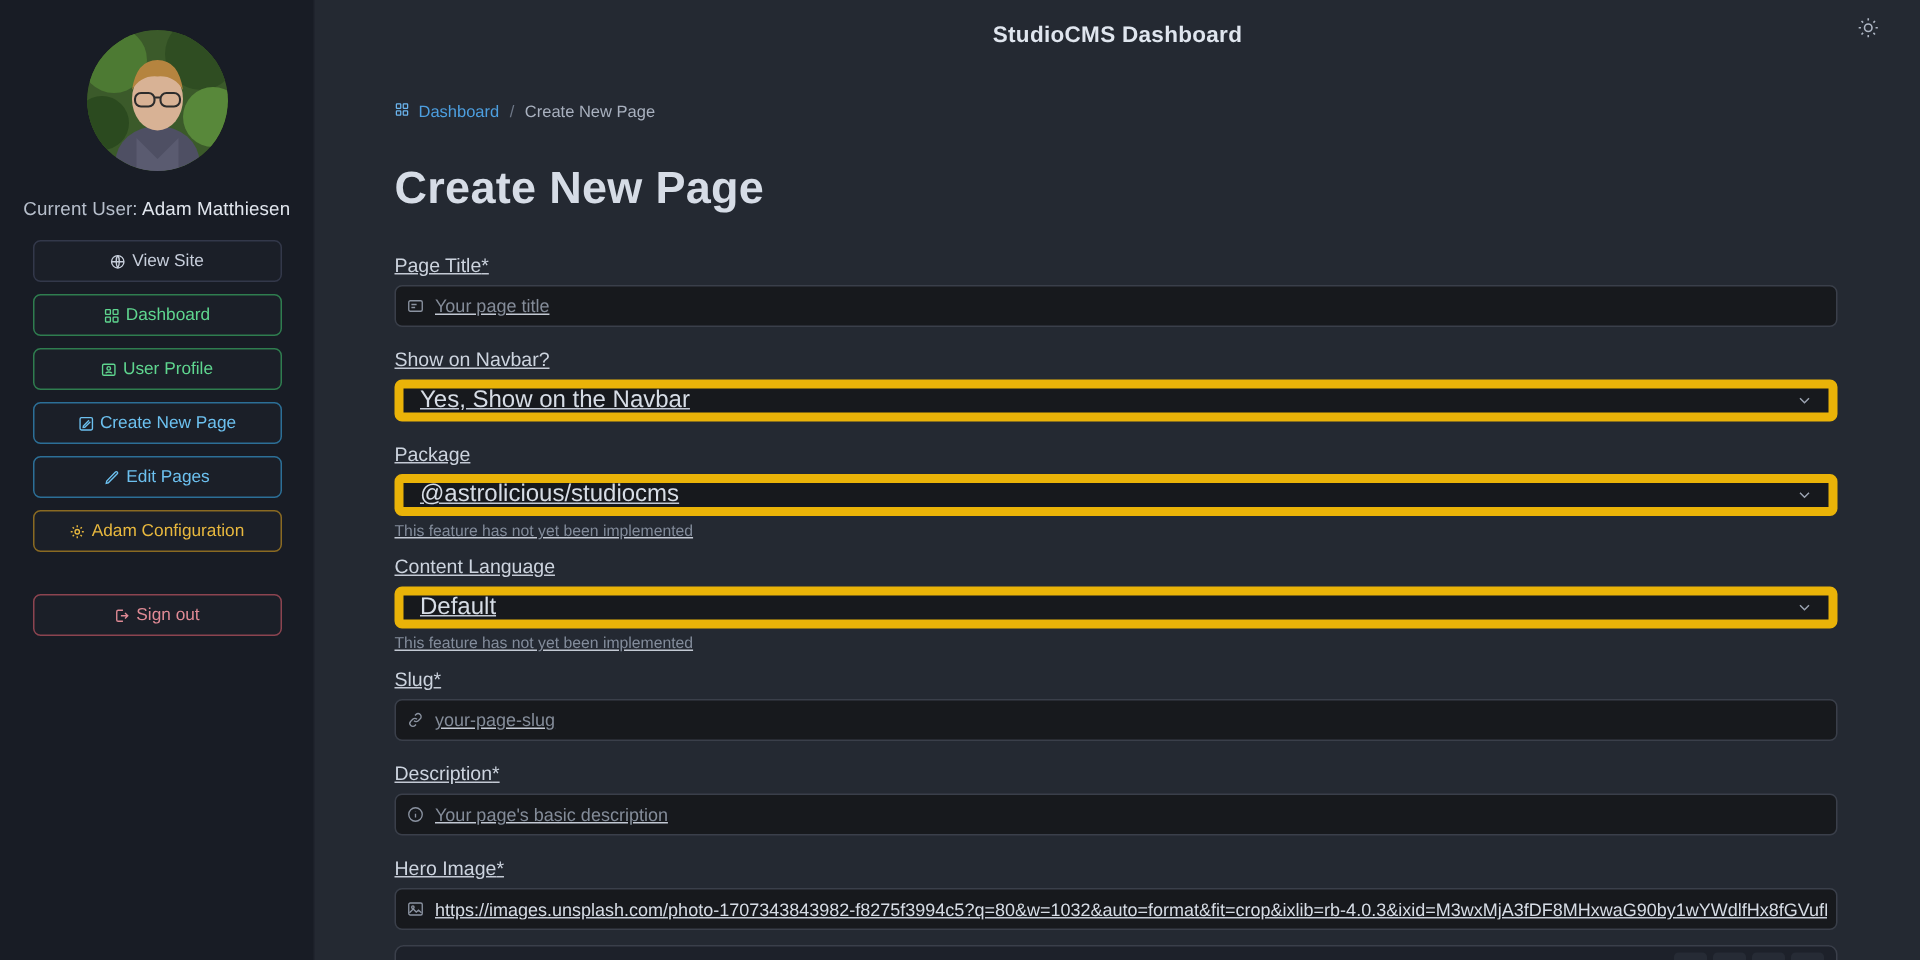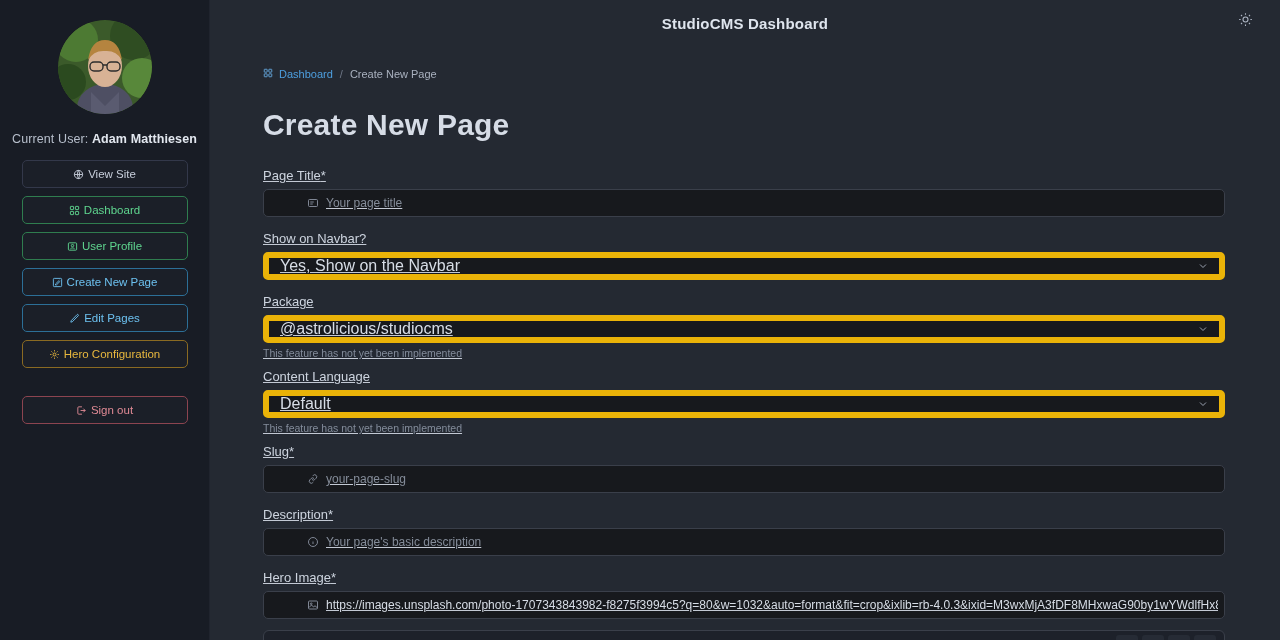--- a/index.html
+++ b/index.html
@@ -25,21 +25,21 @@
     width: 94px; height: 94px; border-radius: 50%;
     overflow: hidden; margin-bottom: 18px;
     background: #2a3a22;
     position: relative;
   }
   .avatar svg { display: block; width: 94px; height: 94px; }
   .current-user {
     font-size: 12.5px; color: #b7bfcc; margin-bottom: 14px;
     letter-spacing: .1px; white-space: nowrap;
   }
-  .current-user b { color: #e2e7ef; font-weight: 700; }
+  .current-user b { color: #e2e7ef; font-weight: 400; }
 
   .navbtn {
     width: 166px; height: 28px;
     margin-bottom: 8px;
     border-radius: 5px;
     background: #1b1f28;
     border: 1px solid #33384a;
     display: flex; align-items: center; justify-content: center;
     gap: 4px;
     font-size: 11.5px;
@@ -104,21 +104,20 @@
   .helper i { font-style: italic; }
   .spacer10 { height: 14px; }
 
   .inputwrap {
     position: relative; height: 28px;
     background: #17191d;
     border: 1px solid #3a3f4a;
     border-radius: 5px;
     display: flex; align-items: center;
     overflow: hidden;
-    padding-left: 36px;
   }
   .inputwrap .lead {
     width: 26px; display: flex; align-items: center; justify-content: center;
     flex: 0 0 26px;
   }
   .inputwrap .lead svg { stroke: #8b93a1; fill: none; }
   .inputwrap input {
     flex: 1 1 auto; height: 26px; background: transparent;
     border: 0; outline: none;
     color: #d7dde6; font-size: 12px;
@@ -250,21 +249,21 @@
       <span>Edit Pages</span>
     </div>
 
     <div class="navbtn yellow">
       <span class="ic">
         <svg width="11" height="11" viewBox="0 0 24 24" stroke-width="2">
             <circle cx="12" cy="12" r="3.2"></circle>
             <path d="M12 2.5v2.8M12 18.7v2.8M2.5 12h2.8M18.7 12h2.8M5.3 5.3l2 2M16.7 16.7l2 2M18.7 5.3l-2 2M7.3 16.7l-2 2"></path>
           </svg>
       </span>
-      <span>Hero Configuration</span>
+      <span>Adam Configuration</span>
     </div>
 
     <div class="nav-gap"></div>
 
     <div class="navbtn red">
       <span class="ic">
         <svg width="11" height="11" viewBox="0 0 24 24" stroke-width="2">
             <path d="M13 4H6a2 2 0 0 0-2 2v12a2 2 0 0 0 2 2h7"></path>
             <path d="M10 12h10M16 8l4 4-4 4"></path>
           </svg>

